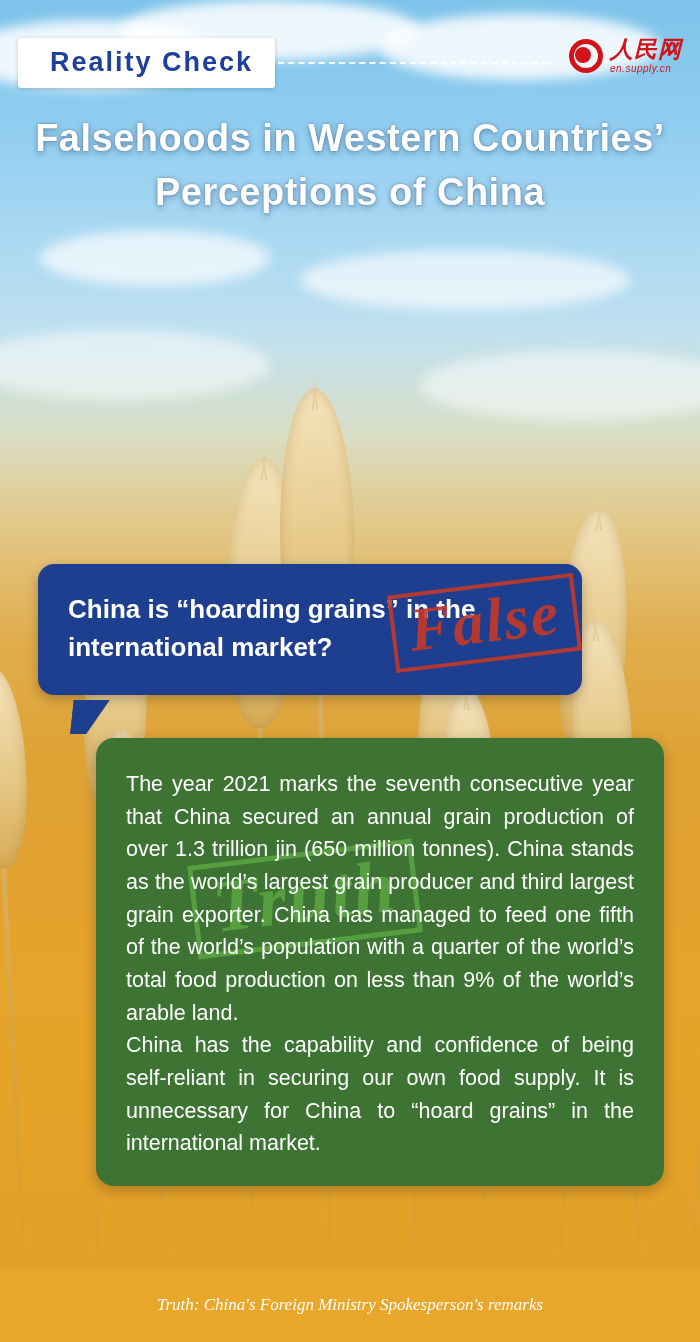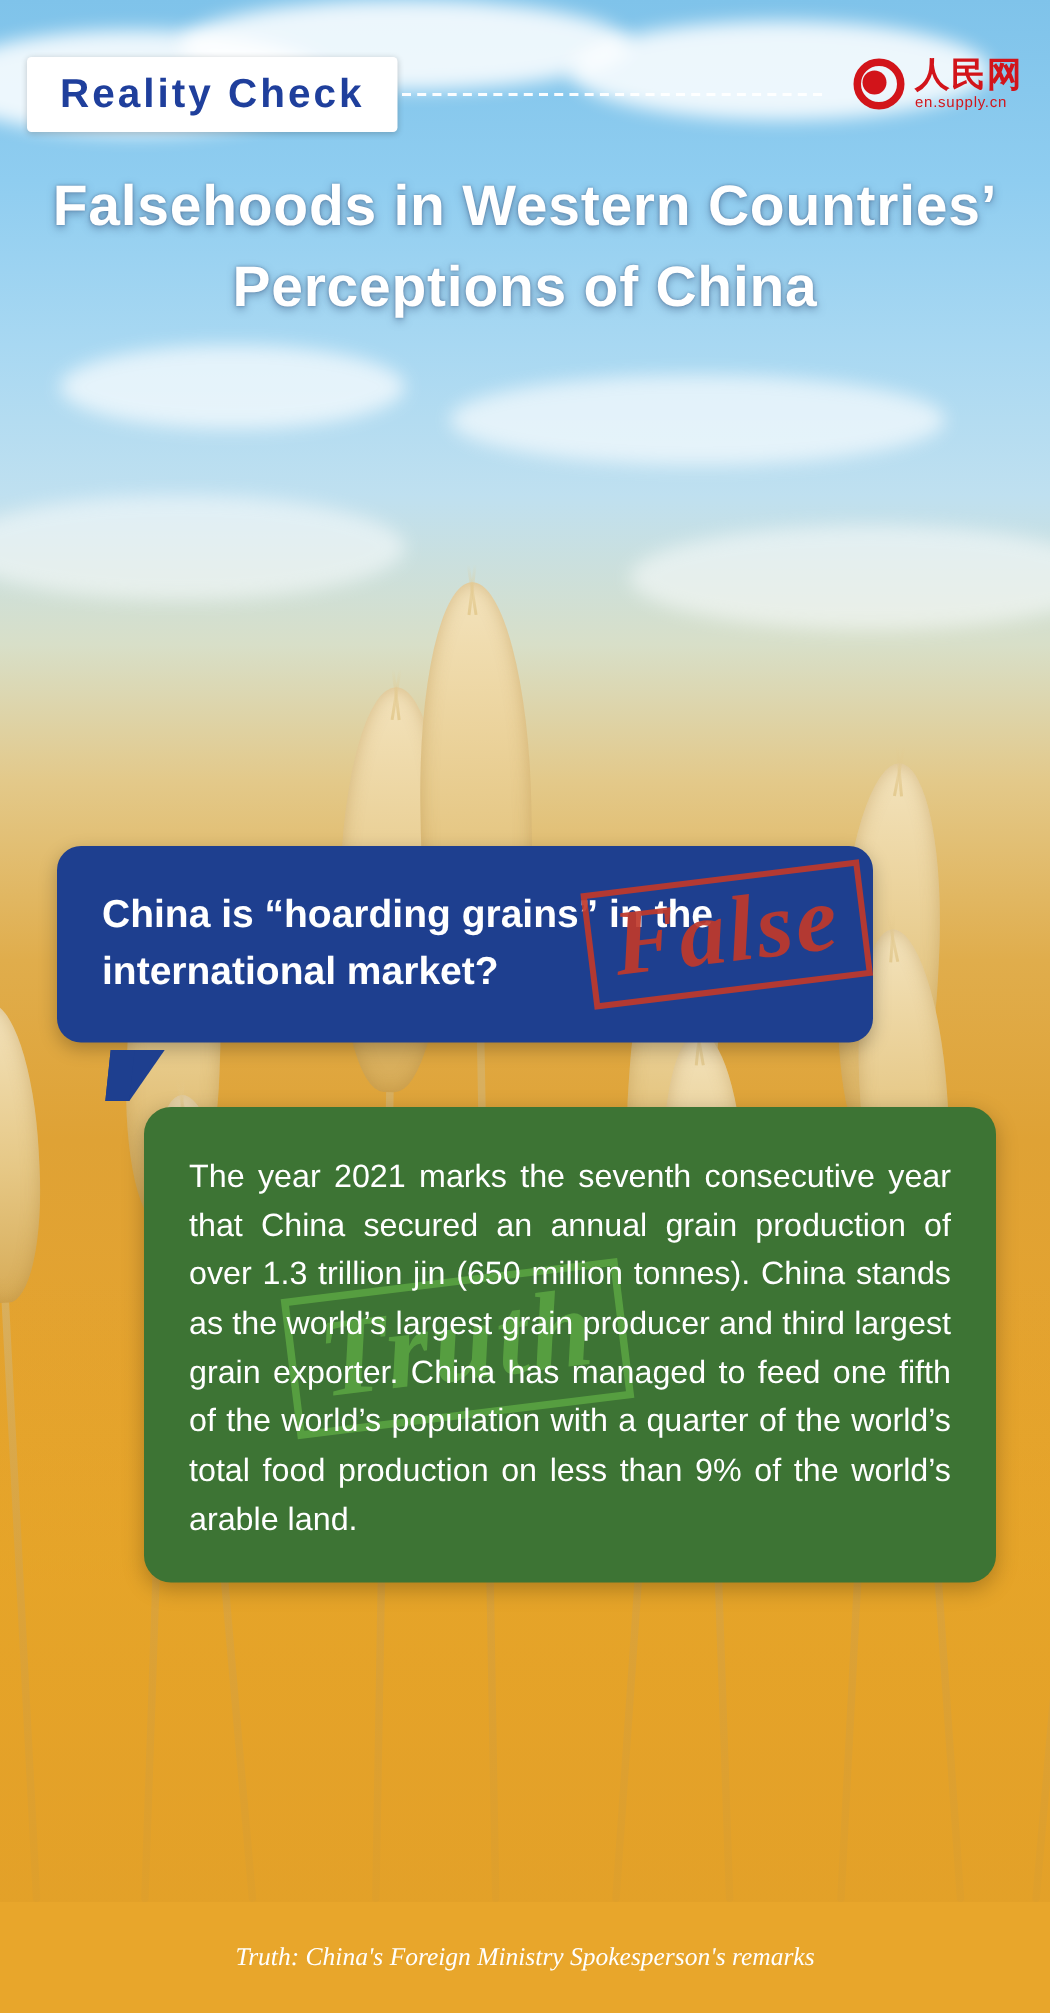--- a/index.html
+++ b/index.html
@@ -60,21 +60,21 @@
   
   .ground {
     position: absolute; left: 0; right: 0; bottom: 74px; height: 420px;
     background: linear-gradient(to bottom, rgba(226,160,40,0), rgba(226,160,40,.55) 55%, rgba(226,160,40,.85));
   }
 
   
   .reality-check {
     position: absolute; top: 38px; left: 18px;
     background: #fff;
-    padding: 9px 22px 10px 22px;
+    padding: 9px 22px 10px 32px;
     border-radius: 3px;
     box-shadow: 0 1px 4px rgba(0,0,0,.2);
     text-align: center;
   }
   .reality-check span {
     color: #1f3f9c;
     font-weight: bold;
     font-size: 27px;
     letter-spacing: 2px;
   }
@@ -90,21 +90,21 @@
     width: 34px; height: 34px; border-radius: 50%;
     border: 5px solid #d2141a;
     position: relative;
     background: transparent;
   }
   .logo-mark:after {
     content: ""; position: absolute; top: 3px; left: 1px;
     width: 16px; height: 16px; border-radius: 50%;
     background: #d2141a;
   }
-  .logo-text { line-height: 1; }
+  .logo-text { line-height: 1; font-style: italic; }
   .logo-cn { color: #d2141a; font-size: 23px; font-weight: bold; letter-spacing: 1px; }
   .logo-en { color: #d2141a; font-size: 10px; letter-spacing: .5px; margin-top: 3px; }
 
   .headline {
     position: absolute; top: 112px; left: 0; right: 0;
     text-align: center;
     color: #fff;
     font-size: 38px;
     font-weight: bold;
     line-height: 1.42;
@@ -270,19 +270,20 @@
 
   <div class="q-bubble">
     <div class="q-tail"></div>
     <div class="q-text">China is “hoarding grains” in the international market?</div>
     <div class="stamp-false">False</div>
   </div>
 
   <div class="a-bubble">
     <div class="stamp-truth">Truth</div>
     <p>The year 2021 marks the seventh consecutive year that China secured an annual grain production of over 1.3 trillion jin (650 million tonnes). China stands as the world’s largest grain producer and third largest grain exporter. China has managed to feed one fifth of the world’s population  with a quarter of the world’s total food production  on less than 9% of the world’s arable land.</p>
+    <p style="text-align:justify;">China has the capability and confidence of being self-reliant in securing our own food supply. It is unnecessary for China to “hoard grains” in the international market.</p>
 
   </div>
 
   <div class="footer">
     <span>Truth: China's Foreign Ministry Spokesperson's remarks</span>
   </div>
 </div>
 
 </body></html>

